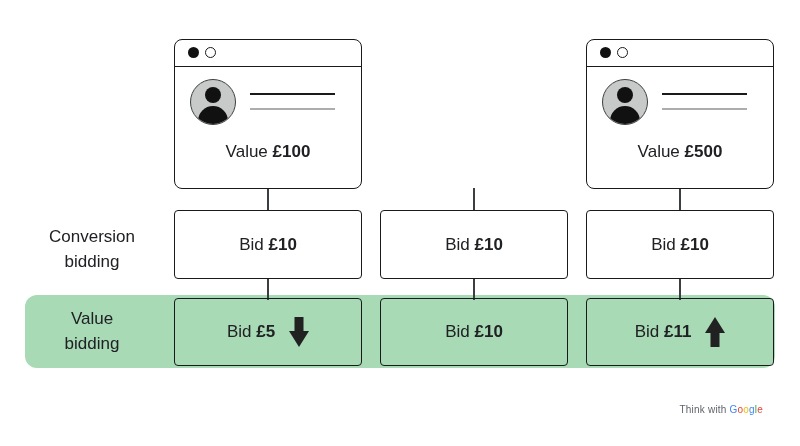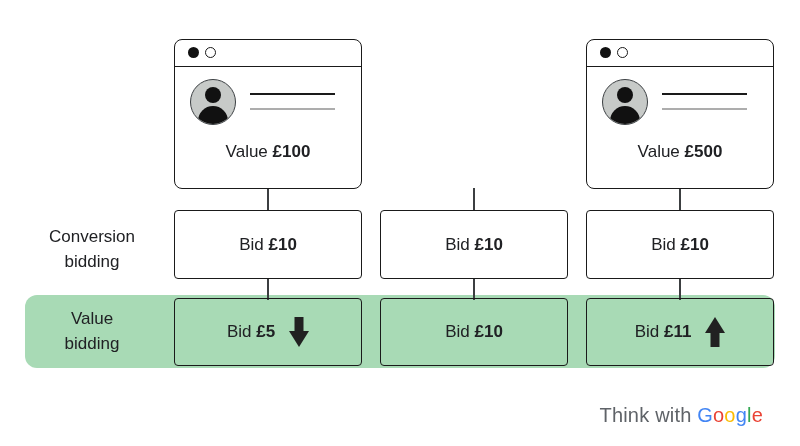--- a/index.html
+++ b/index.html
@@ -65,21 +65,21 @@
     display:flex;align-items:center;justify-content:center;font-size:17px;
   }
   .conversion-bid{top:210px;height:69px;background:#fff;}
   .value-bid{top:298px;height:68px;background:transparent;}
 
   .value-bid-arrow{display:inline-flex;margin-left:14px;line-height:0;}
   .value-bid-arrow:not([data-arrow]){display:none;}
 
   
   .brand{
-    position:absolute;right:37px;top:404px;font-size:20px;letter-spacing:.2px;
+    position:absolute;right:37px;top:404px;font-size:10px;letter-spacing:.2px;
     white-space:nowrap;
   }
   .brand-prefix{color:#5F6368;}
   .gl{font-weight:500;}
   .gl-b{color:#4285F4;}
   .gl-r{color:#EA4335;}
   .gl-y{color:#FBBC04;}
   .gl-g{color:#34A853;}
 </style>
 </head>

